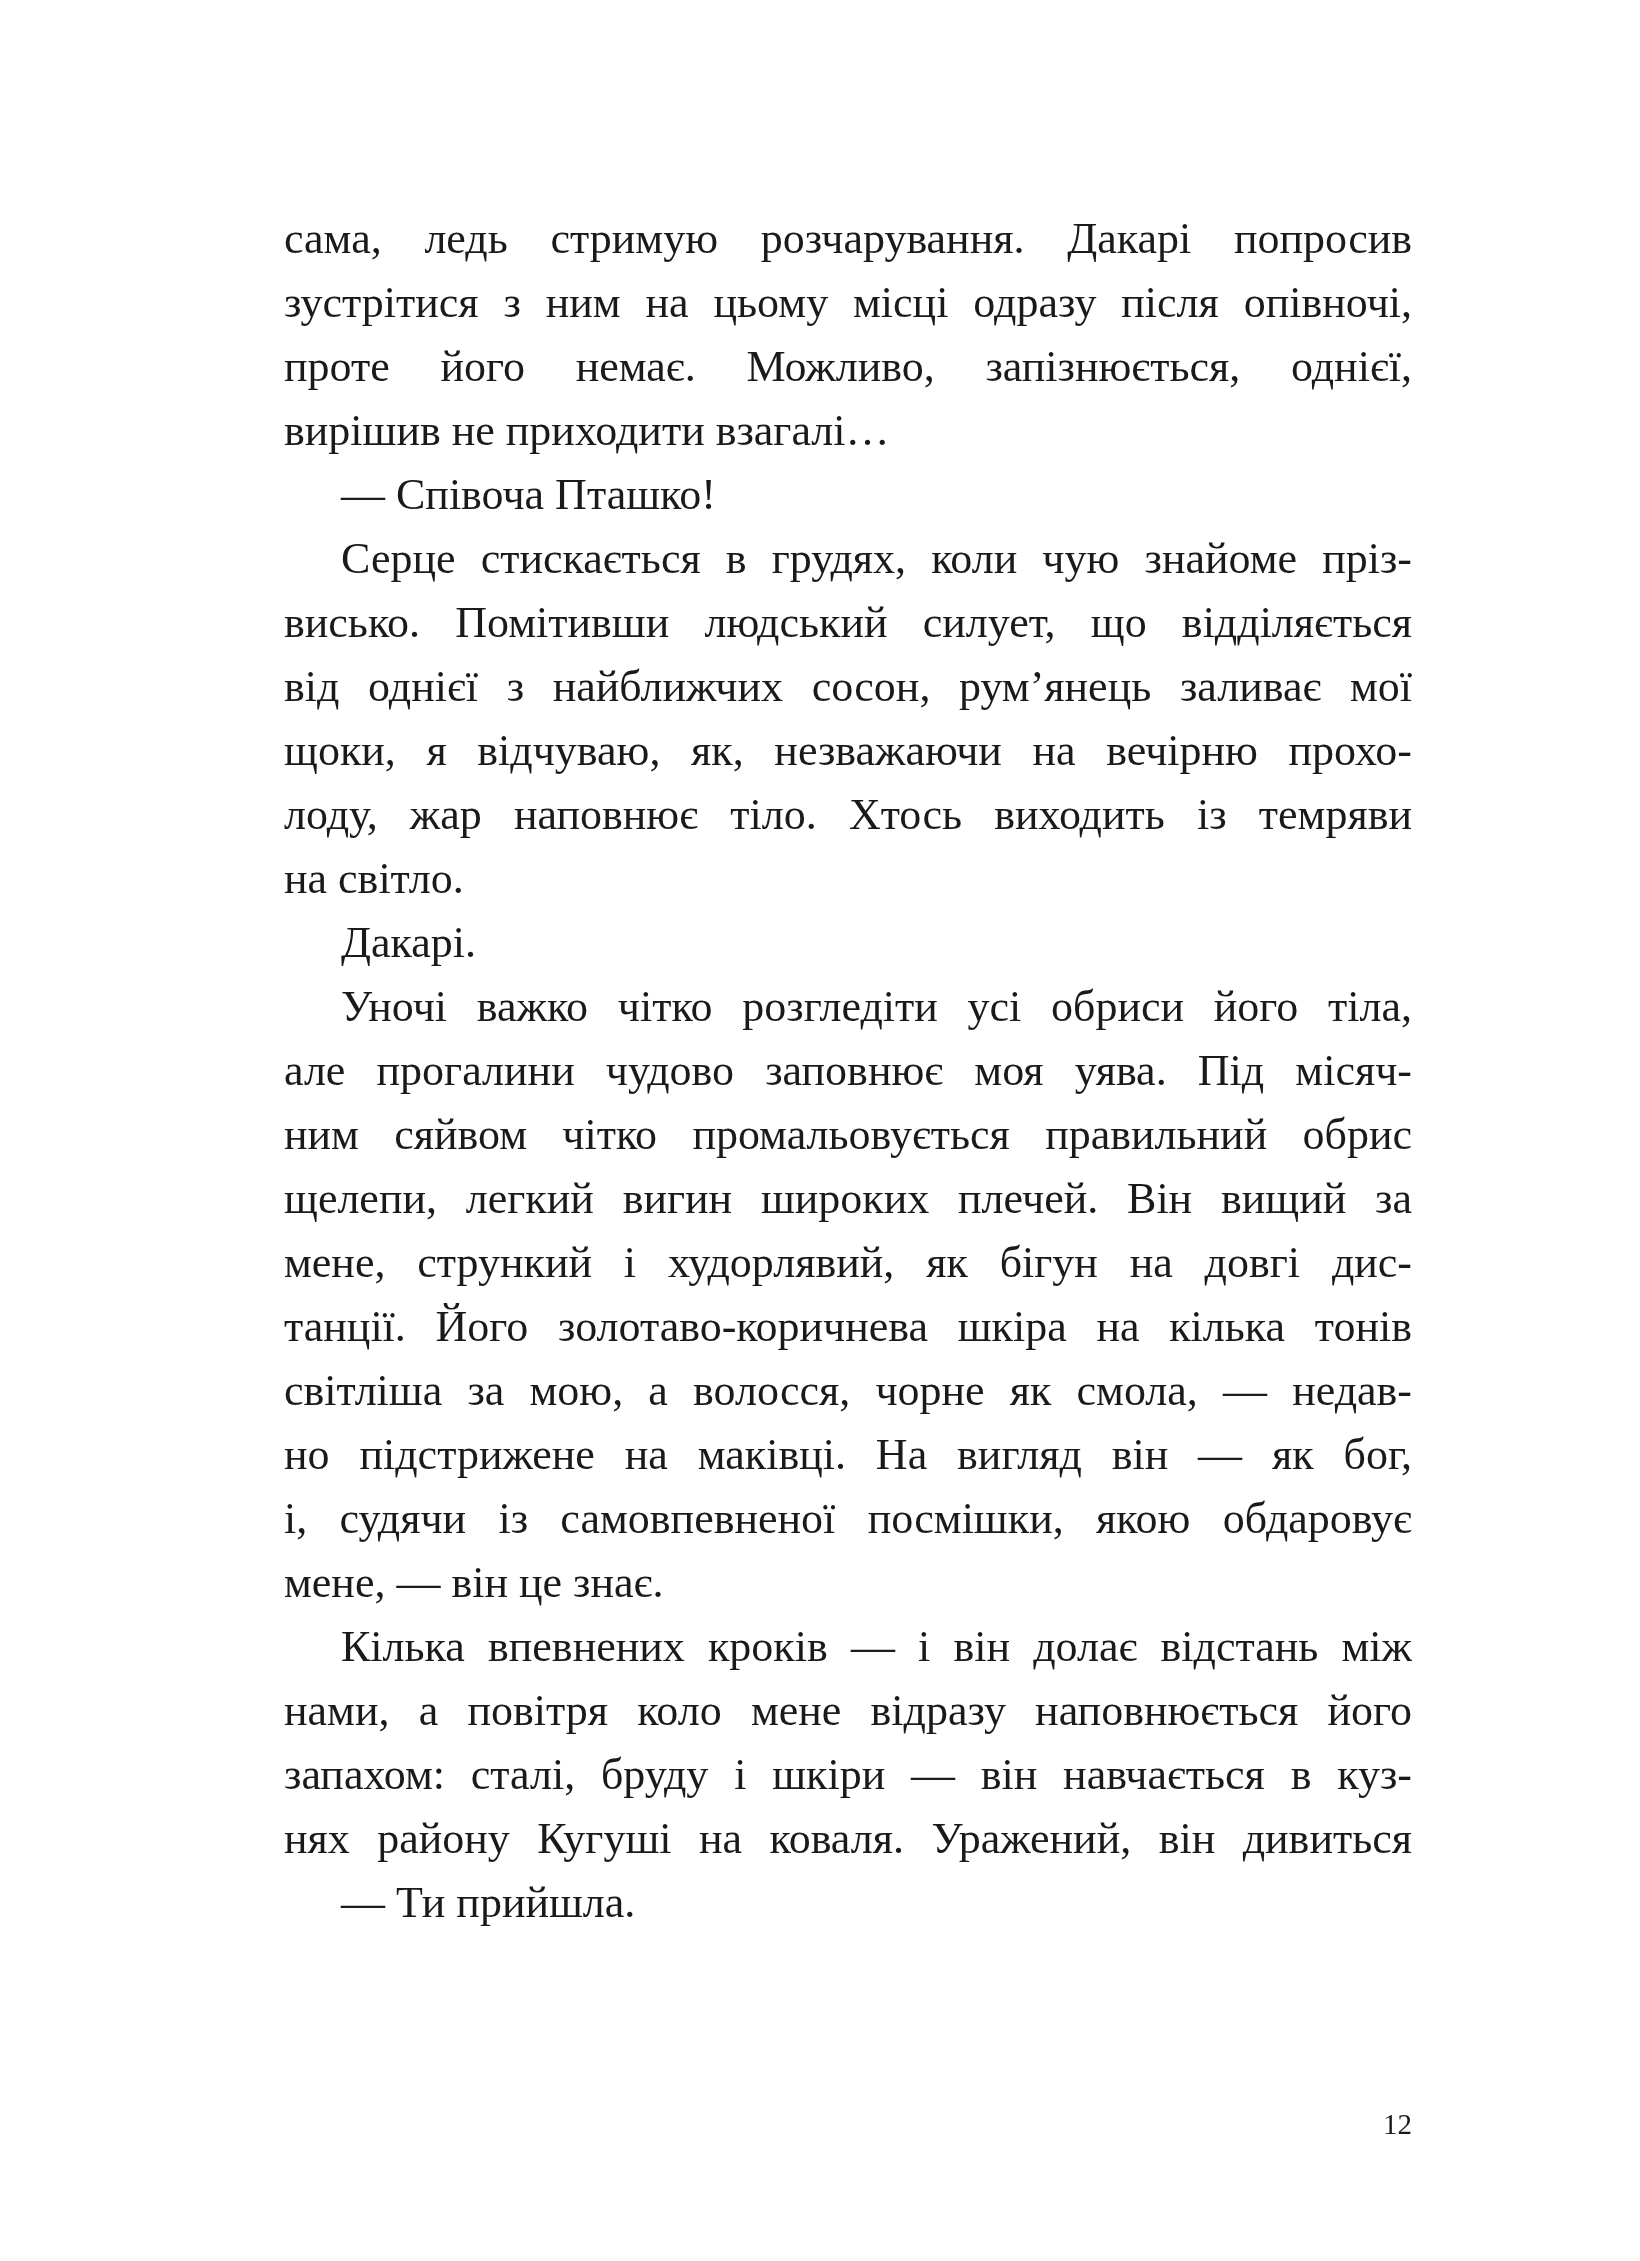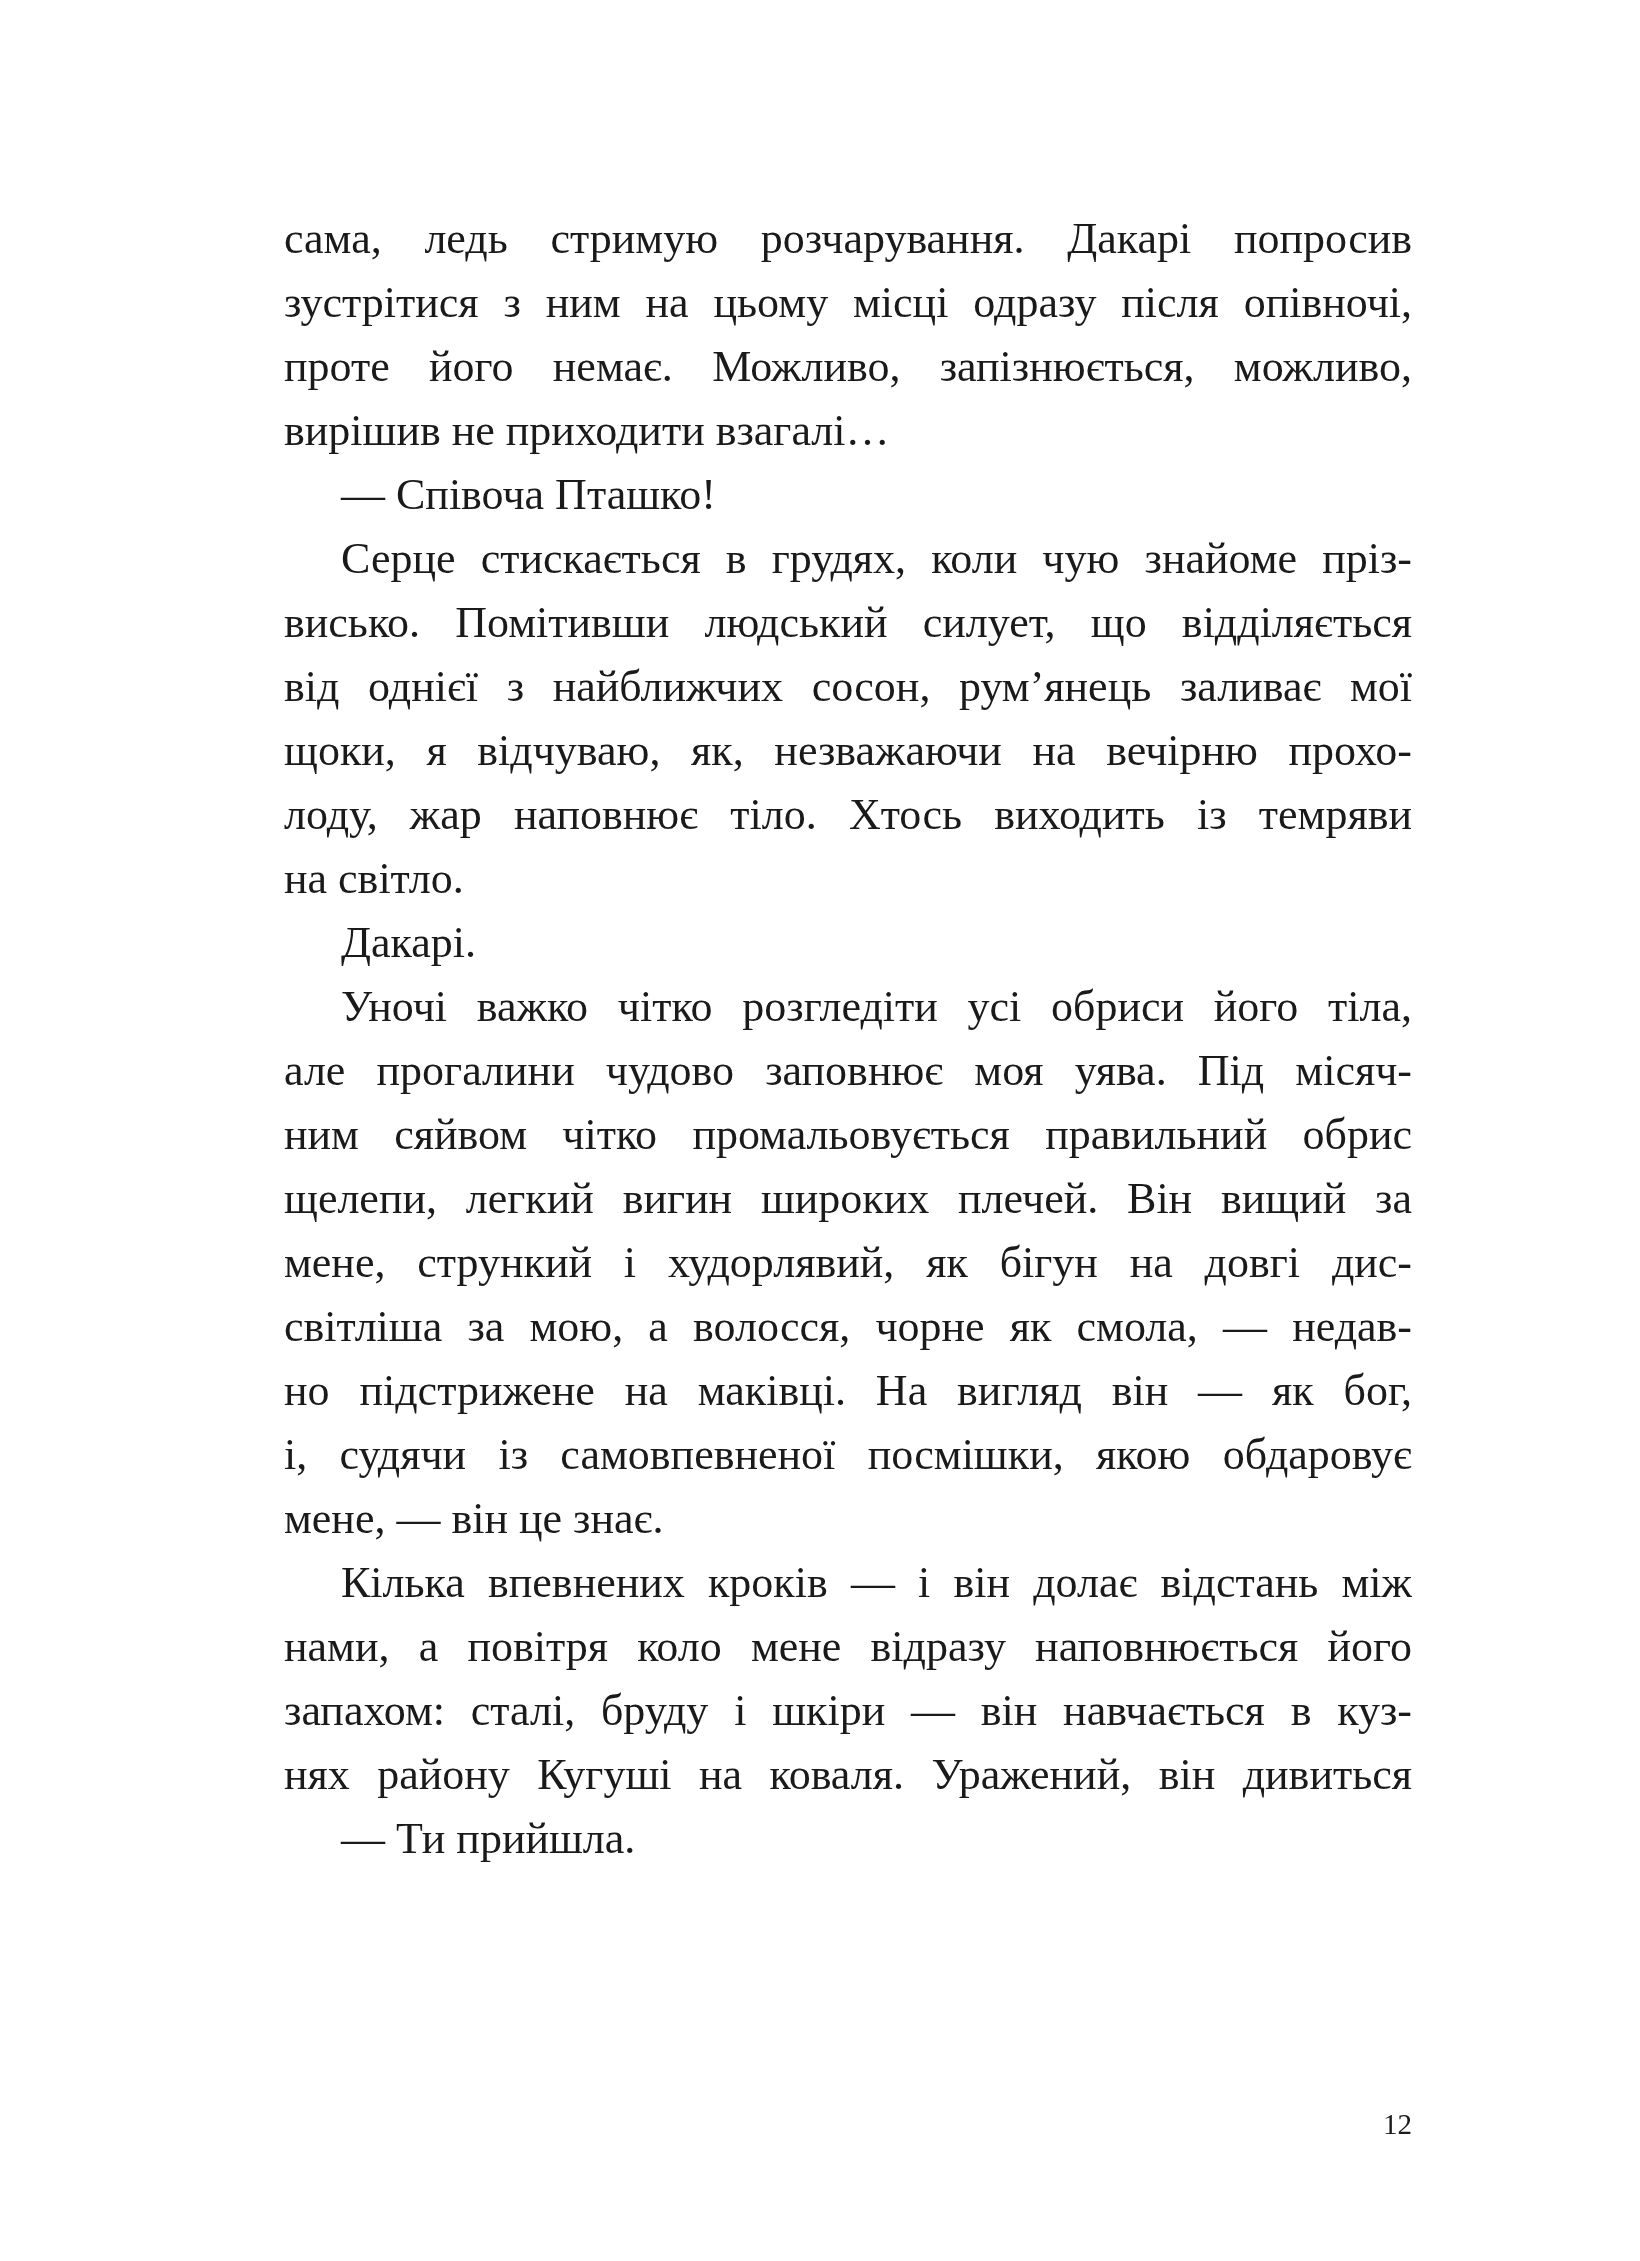--- a/index.html
+++ b/index.html
@@ -57,35 +57,36 @@
       color: #1a1a1a;
     }
   </style>
 </head>
 <body>
 
 <div class="page">
   <div class="text-block">
     <span class="line">сама, ледь стримую розчарування. Дакарі попросив</span>
     <span class="line">зустрітися з ним на цьому місці одразу після опівночі,</span>
-    <span class="line">проте його немає. Можливо, запізнюється, можливо,</span>
+    <span class="line">проте його немає. Можливо, запізнюється, однієї,</span>
     <span class="line last">вирішив не приходити взагалі…</span>
     <span class="line indent last">— Співоча Пташко!</span>
     <span class="line indent">Серце стискається в грудях, коли чую знайоме пріз-</span>
     <span class="line">висько. Помітивши людський силует, що відділяється</span>
     <span class="line">від однієї з найближчих сосон, рум’янець заливає мої</span>
     <span class="line">щоки, я відчуваю, як, незважаючи на вечірню прохо-</span>
     <span class="line">лоду, жар наповнює тіло. Хтось виходить із темряви</span>
     <span class="line last">на світло.</span>
     <span class="line indent last">Дакарі.</span>
     <span class="line indent">Уночі важко чітко розгледіти усі обриси його тіла,</span>
     <span class="line">але прогалини чудово заповнює моя уява. Під місяч-</span>
     <span class="line">ним сяйвом чітко промальовується правильний обрис</span>
     <span class="line">щелепи, легкий вигин широких плечей. Він вищий за</span>
     <span class="line">мене, стрункий і худорлявий, як бігун на довгі дис-</span>
+    <span class="line">танції. Його золотаво-коричнева шкіра на кілька тонів</span>
     <span class="line">світліша за мою, а волосся, чорне як смола, — недав-</span>
     <span class="line">но підстрижене на маківці. На вигляд він — як бог,</span>
     <span class="line">і, судячи із самовпевненої посмішки, якою обдаровує</span>
     <span class="line last">мене, — він це знає.</span>
     <span class="line indent">Кілька впевнених кроків — і він долає відстань між</span>
     <span class="line">нами, а повітря коло мене відразу наповнюється його</span>
     <span class="line">запахом: сталі, бруду і шкіри — він навчається в куз-</span>
     <span class="line">нях району Кугуші на коваля. Уражений, він дивиться</span>
     <span class="line indent last">— Ти прийшла.</span>
   </div>

